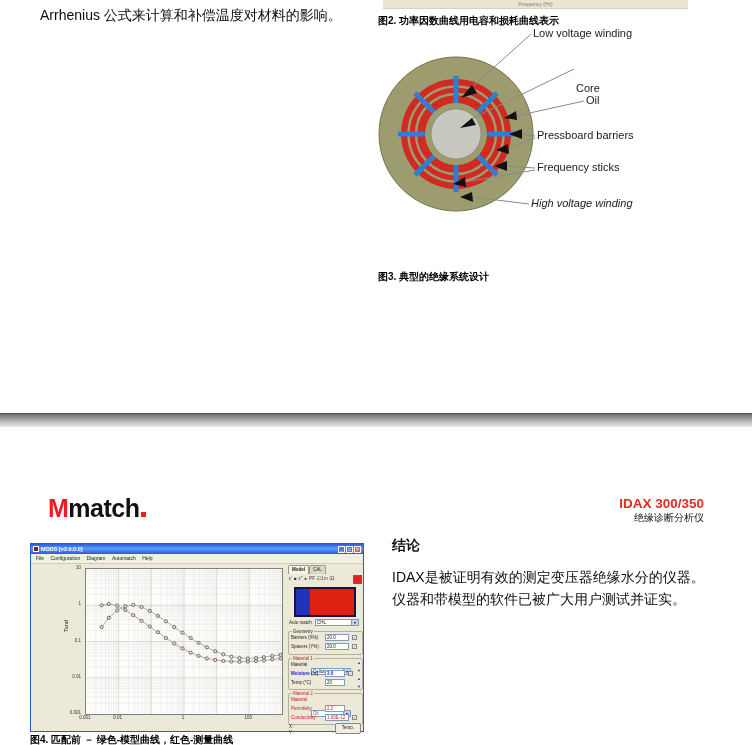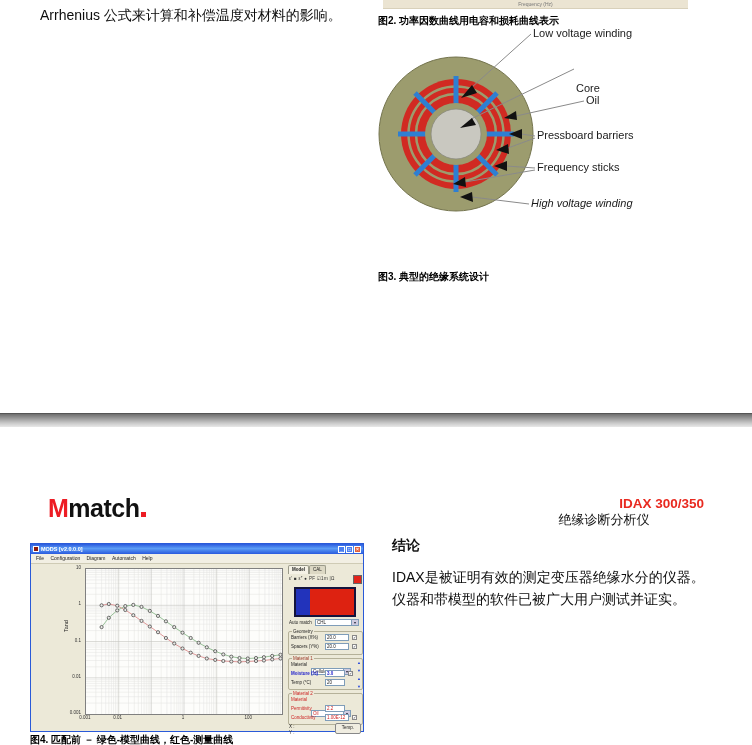--- a/index.html
+++ b/index.html
@@ -19,21 +19,21 @@
   .diag-label{font-size:11px;color:#1a1a1a;white-space:nowrap;}
 
   
   .divider{background:linear-gradient(#6e6e6e,#c9c9c9 70%,#e8e8e8);border-top:1px solid #555;}
 
   
   .megger{font-size:25px;font-weight:bold;letter-spacing:-0.5px;color:#111;}
   .megger .m{color:#ed1c24;}
   .megger .dot{display:inline-block;width:5px;height:5px;background:#ed1c24;margin-left:2px;}
   .product{font-size:13.5px;font-weight:bold;color:#e8291f;text-align:right;}
-  .product-sub{font-size:13px;color:#111;text-align:center;}
+  .product-sub{font-size:10px;color:#111;text-align:right;}
 
   
   .concl-head{font-size:14px;font-weight:bold;}
 
   
   #appwin{left:30px;top:543px;width:334px;height:189px;background:#ece9d8;
           border:1px solid #2a5ad8;box-sizing:border-box;font-family:"Liberation Sans",sans-serif;}
   #titlebar{left:0;top:0;width:332px;height:10px;
             background:linear-gradient(#2a5ade,#5b9cf5 45%,#2a5ade);color:#fff;
             font-size:5.5px;font-weight:bold;line-height:10px;padding-left:10px;box-sizing:border-box;}

